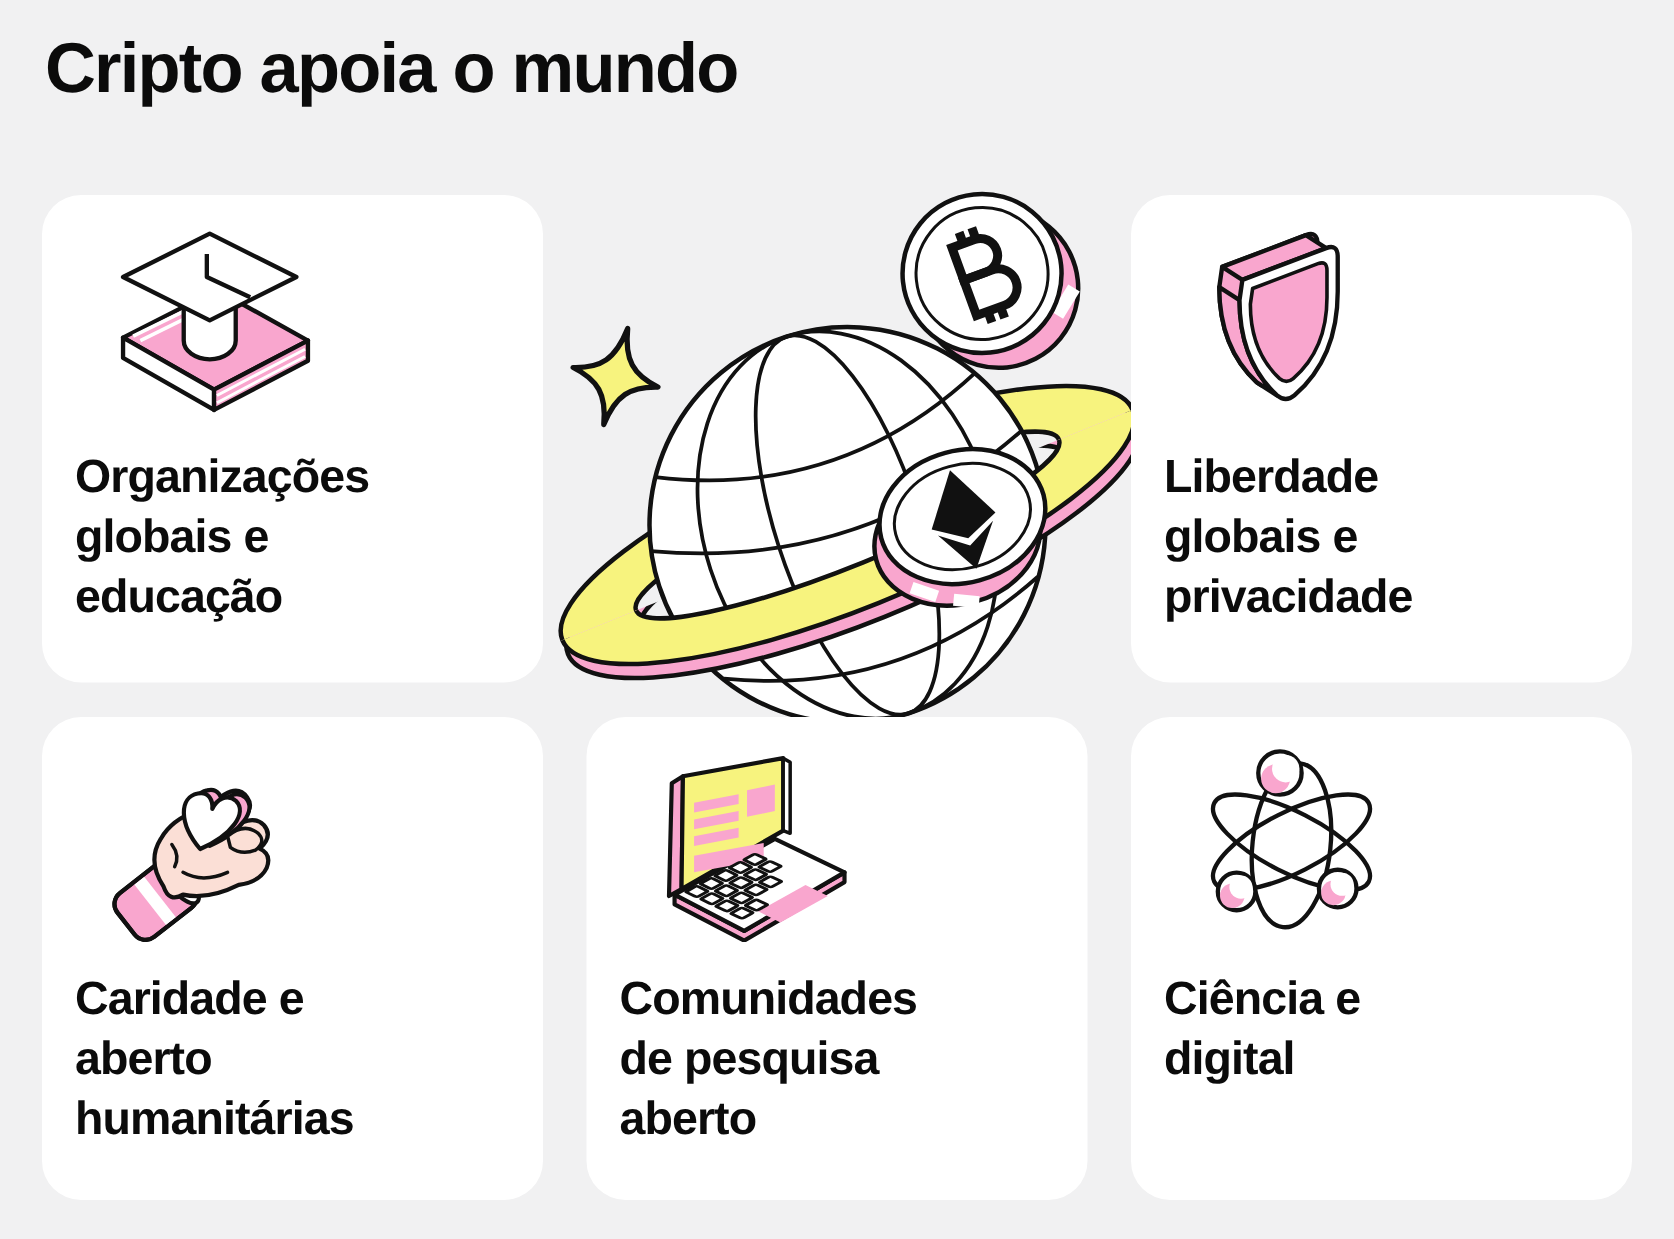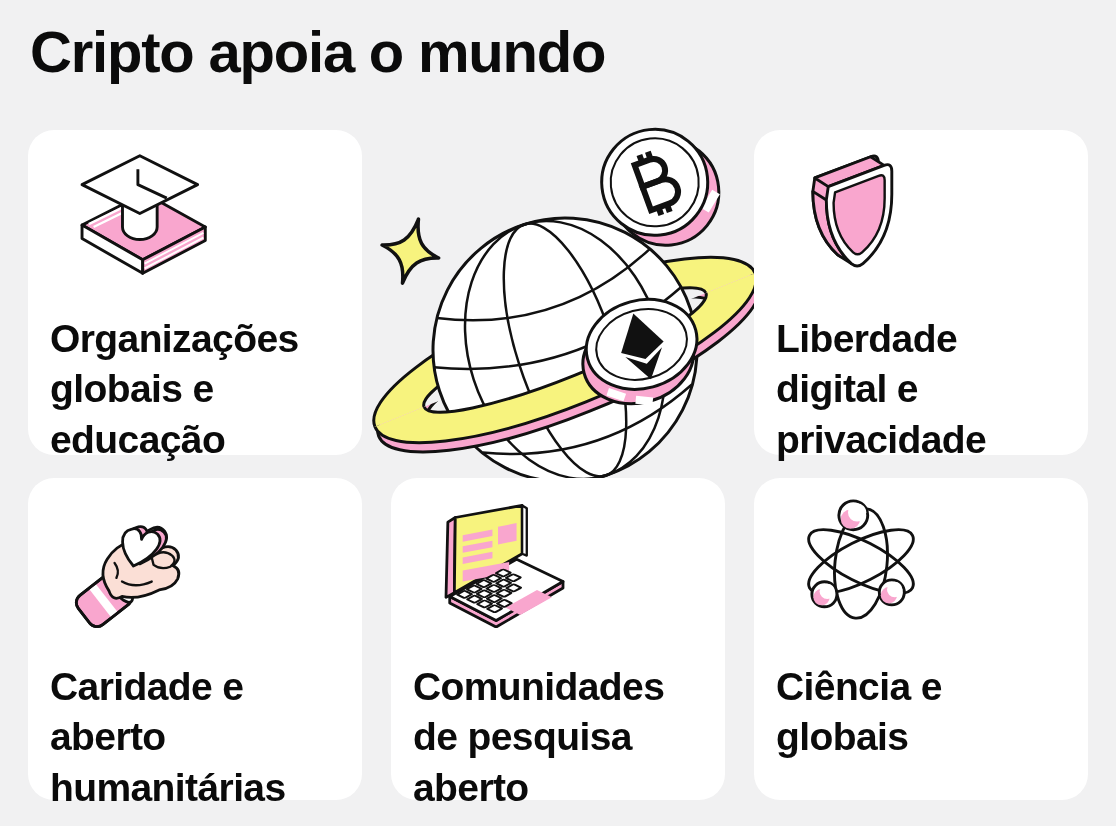--- a/index.html
+++ b/index.html
@@ -2,36 +2,36 @@
 <html><head>
 <meta charset="utf-8">
 <style>
   html,body{margin:0;padding:0;background:#f1f1f2;}
   .canvas{
     position:relative;width:1116px;height:826px;overflow:hidden;
     background:#f1f1f2;font-family:"Liberation Sans",sans-serif;color:#0b0b0b;
   }
   .page-title{
     position:absolute;left:30px;top:16px;margin:0;
-    font-size:58px;font-weight:bold;letter-spacing:-1.2px;line-height:1.25;color:#0b0b0b;
+    font-size:47px;font-weight:bold;letter-spacing:-1.2px;line-height:1.25;color:#0b0b0b;
   }
   .illustration{position:absolute;left:355px;top:98px;width:420px;height:414px;z-index:1;}
   .card{
     position:absolute;width:334px;background:#ffffff;border-radius:26px;
     padding:20px 22px;box-sizing:border-box;z-index:2;
   }
   .card--r1{top:130px;height:325px;}
   .card--r2{top:478px;height:322px;}
   .card--c1{left:28px;}
   .card--c2{left:391px;}
   .card--c3{left:754px;}
   .card .icon{display:block;height:130px;width:170px;}
   .card .label{
-    font-size:39px;font-weight:bold;line-height:1.29;letter-spacing:-0.6px;
-    margin-top:34px;white-space:pre-line;color:#0b0b0b;
+    font-size:31px;font-weight:bold;line-height:1.29;letter-spacing:-0.6px;
+    margin-top:18px;white-space:pre-line;color:#0b0b0b;
   }
   svg *{vector-effect:none;}
 </style>
 </head>
 <body>
 
 <div class="canvas">
 
   <h1 class="page-title">Cripto apoia o mundo</h1>
 
@@ -121,21 +121,21 @@
     <svg class="icon" viewBox="0 0 160 135" aria-hidden="true">
       <g stroke="#111111" stroke-width="3" stroke-linejoin="round">
         <path d="M 32,29 L 90,7 Q 98,4 98,13 L 98,37 Q 98,83 68,109 Q 62,114 56,109 Q 30,85 30,43 Z" fill="#F9A6CE"></path>
         <path d="M 32,29 L 90,7 L 104,16 L 46,38 Z" fill="#F9A6CE"></path>
         <path d="M 30,43 Q 30,85 56,109 L 70,118 Q 44,94 44,52 Z" fill="#F9A6CE"></path>
         <path d="M 46,38 L 104,16 Q 112,13 112,22 L 112,46 Q 112,92 82,118 Q 76,123 70,118 Q 44,94 44,52 Z" fill="#ffffff"></path>
         <path d="M 46,38 L 104,16 Q 112,13 112,22 L 112,46 Q 112,92 82,118 Q 76,123 70,118 Q 44,94 44,52 Z" transform="translate(17.2,14.3) scale(0.78)" fill="#F9A6CE" stroke-width="3.2"></path>
       </g>
     </svg>
     <div class="label">Liberdade
-digital e
+globais e
 privacidade</div>
   </div>
 
   <div class="card card--r2 card--c1">
     <svg class="icon" viewBox="0 0 160 140" aria-hidden="true">
       <g stroke="#111111" stroke-width="3" stroke-linejoin="round" stroke-linecap="round">
         <g transform="rotate(-38 44 112)">
           <rect x="20" y="92" width="54" height="40" rx="10" fill="#F9A6CE"></rect>
           <rect x="42" y="93.5" width="9" height="37" fill="#ffffff" stroke="none"></rect>
           <rect x="20" y="92" width="54" height="40" rx="10" fill="none"></rect>
@@ -210,16 +210,16 @@
         <circle cx="76" cy="15" r="9.5" fill="#ffffff"></circle>
         <circle cx="42" cy="100" r="13" fill="#ffffff" stroke="#111111" stroke-width="3"></circle>
         <circle cx="39" cy="103" r="8.5" fill="#F9A6CE"></circle>
         <circle cx="45" cy="97" r="8" fill="#ffffff"></circle>
         <circle cx="112" cy="98" r="13" fill="#ffffff" stroke="#111111" stroke-width="3"></circle>
         <circle cx="109" cy="101" r="8.5" fill="#F9A6CE"></circle>
         <circle cx="115" cy="95" r="8" fill="#ffffff"></circle>
       </g>
     </svg>
     <div class="label">Ciência e
-globais</div>
+digital</div>
   </div>
 
 </div>
 
 </body></html>

